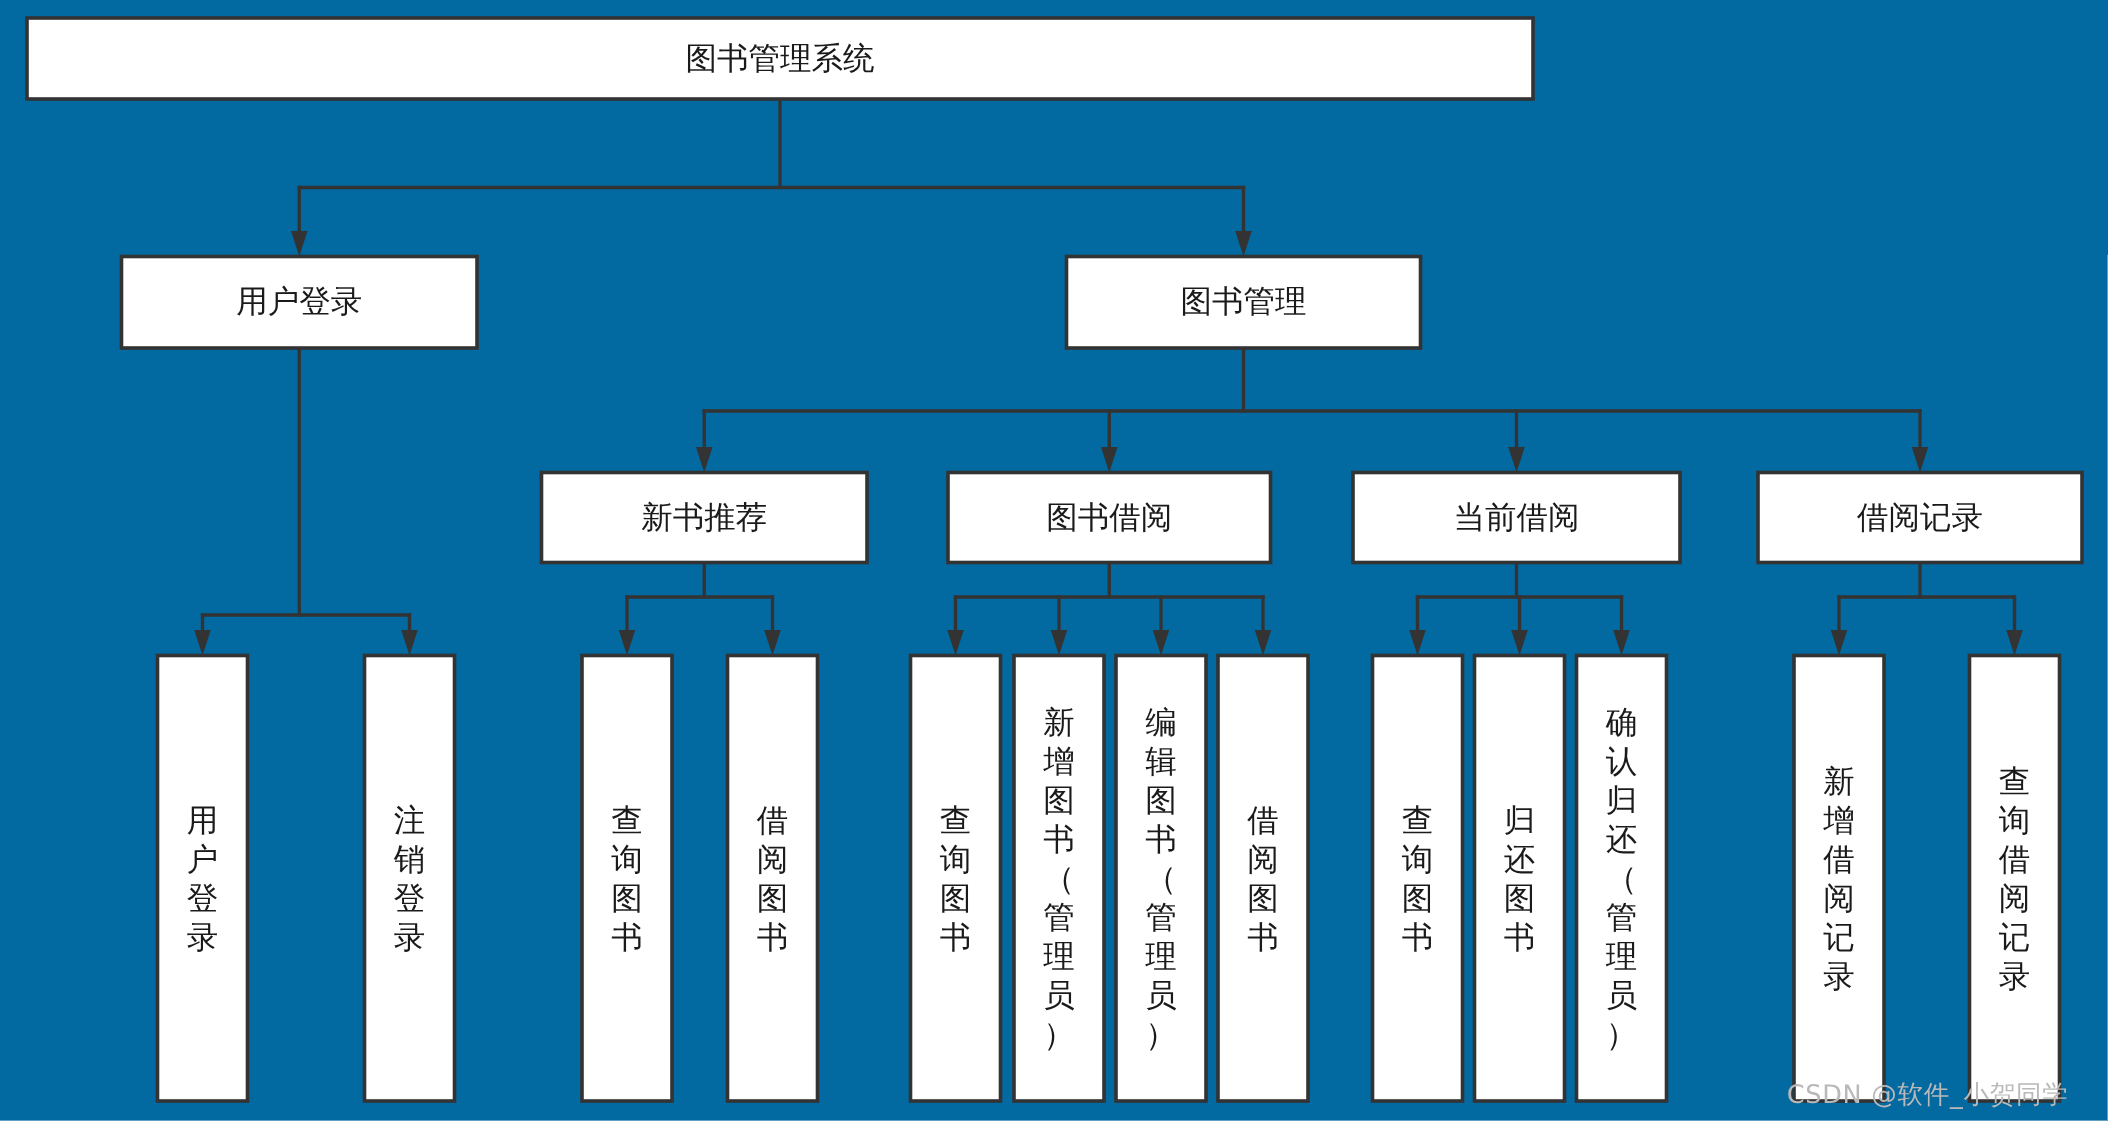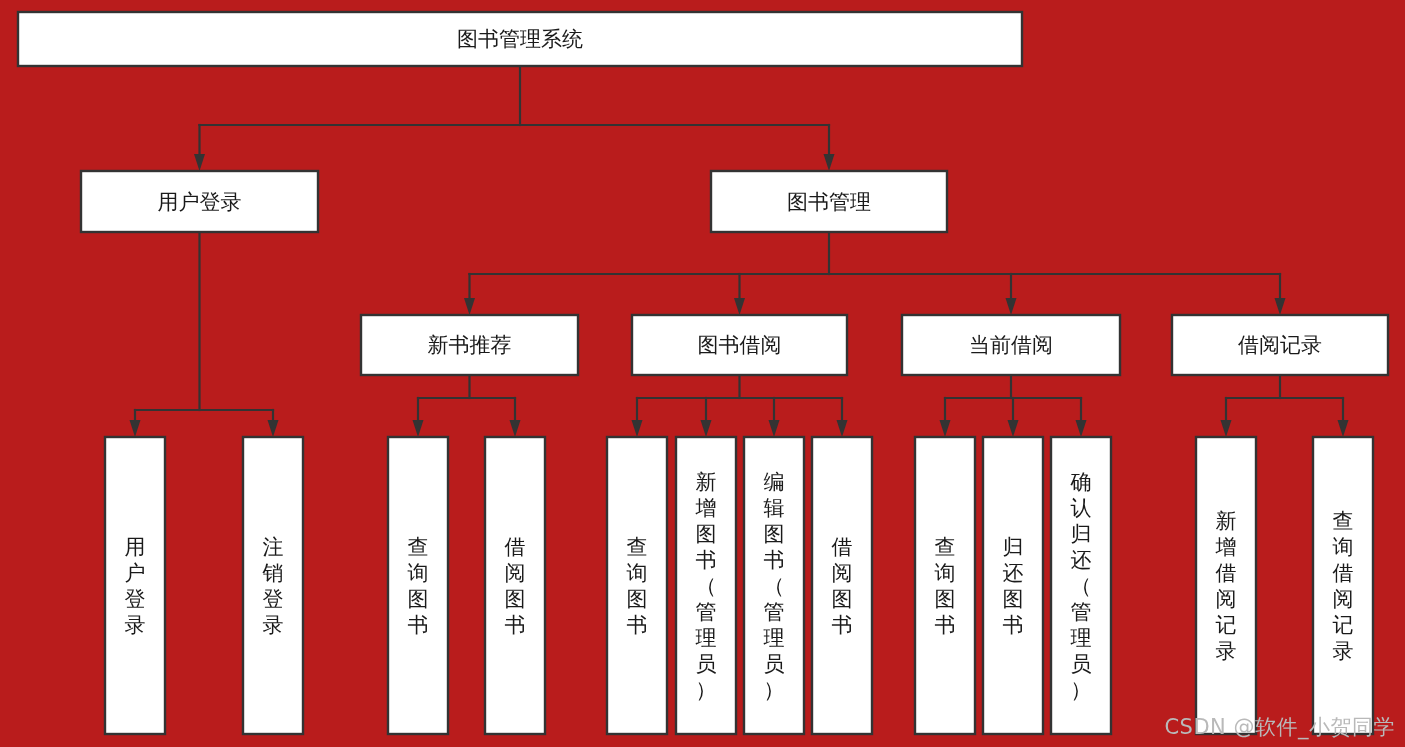--- a/index.html
+++ b/index.html
@@ -10,21 +10,21 @@
   body {
     width: 1405px;
     height: 747px;
     overflow: hidden;
     font-family: "DejaVu Sans", "Liberation Sans", sans-serif;
   }
   #diagram-root {
     position: relative;
     width: 1405px;
     height: 747px;
-    background: #b91c1c;
+    background: #0369a1;
   }
   svg#tree-svg {
     position: absolute;
     left: 0;
     top: 0;
     width: 1405px;
     height: 747px;
     display: block;
   }
   .node-box {
@@ -50,24 +50,24 @@
     dominant-baseline: middle;
   }
   .node-label-v {
     font-family: "DejaVu Sans", "Liberation Sans", sans-serif;
     font-size: 21px;
     fill: #1a1a1a;
     text-anchor: middle;
   }
   .watermark-text {
     position: absolute;
-    right: 10px;
+    right: 26px;
     bottom: 6px;
     font-family: "DejaVu Sans", "Liberation Sans", sans-serif;
-    font-size: 21px;
+    font-size: 17px;
     color: #b9b9b9;
     letter-spacing: 0.5px;
     white-space: nowrap;
     user-select: none;
   }
 </style>
 </head>
 <body>
 
 <div id="diagram-root">

